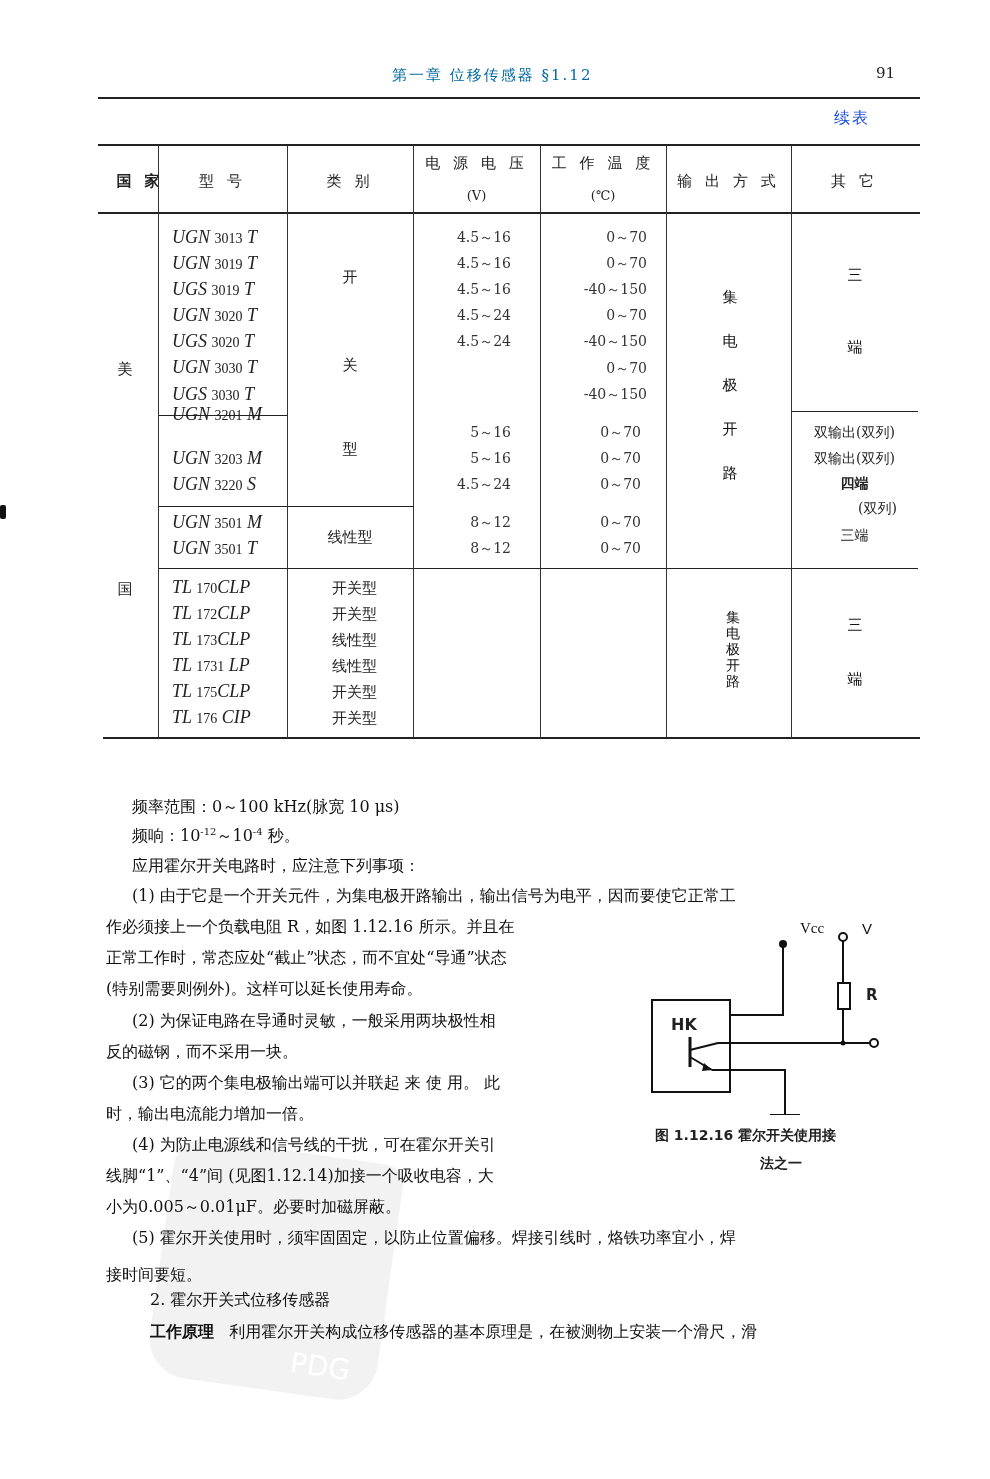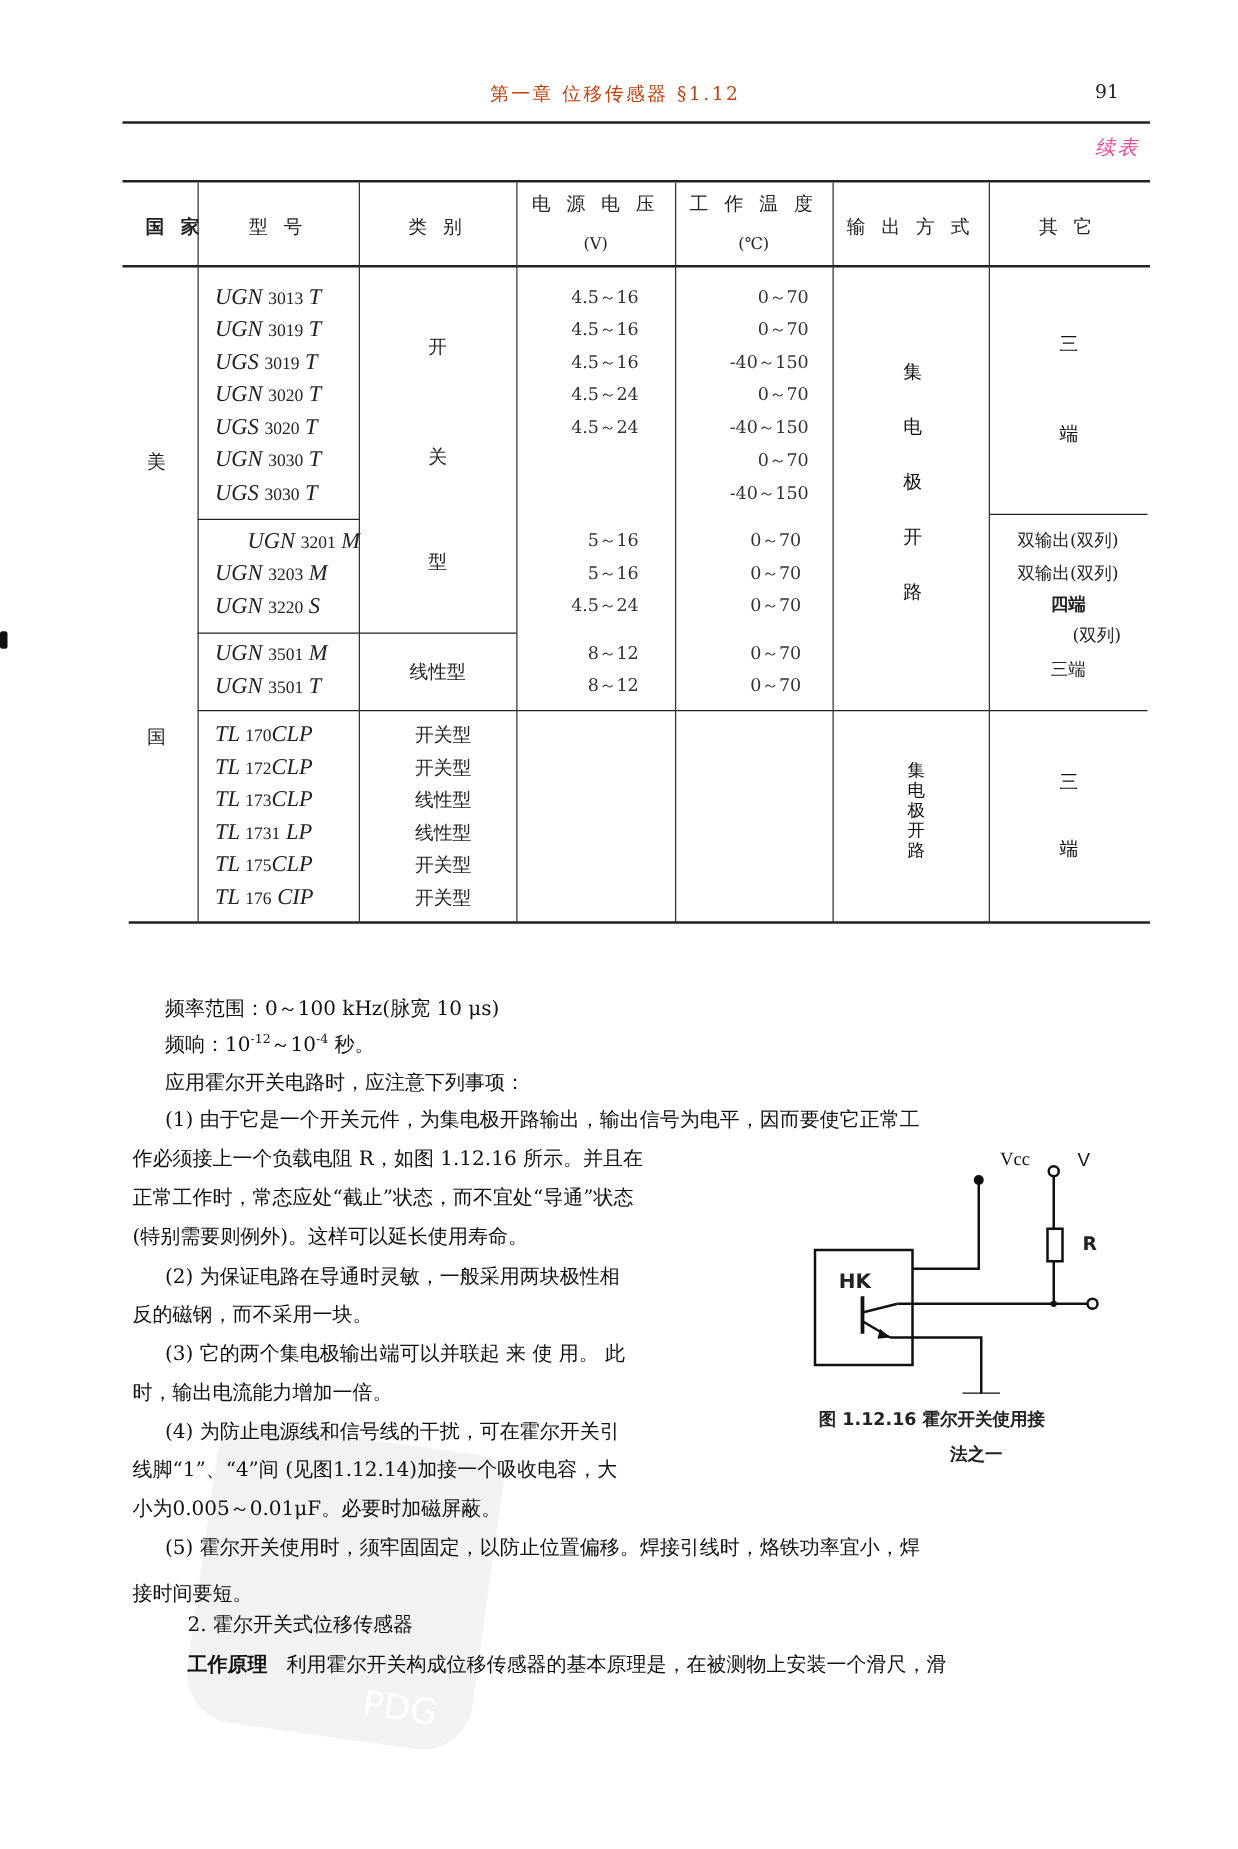--- a/index.html
+++ b/index.html
@@ -1,22 +1,22 @@
 <!DOCTYPE html>
 <html><head>
 <meta charset="utf-8">
 <style>
   html, body { margin: 0; padding: 0; background: #ffffff; }
   body { width: 990px; height: 1479px; position: relative; overflow: hidden;
          font-family: "DejaVu Serif", "Liberation Serif", serif; color: #111; }
   .abs { position: absolute; }
-  .hdr-title { left: 392px; top: 66px; font-size: 15px; letter-spacing: 2px; color: #c2410c; }
+  .hdr-title { left: 392px; top: 66px; font-size: 15px; letter-spacing: 2px; color: #0369a1; }
   .hdr-page { left: 876px; top: 64px; font-size: 15px; color: #222; }
   .hdr-rule { left: 98px; top: 97px; width: 822px; height: 2px; background: #222; }
-  .cont { left: 876px; top: 108px; font-size: 16px; color: #ec4899; letter-spacing: 2px; font-style: italic; }
+  .cont { left: 834px; top: 108px; font-size: 16px; color: #1d4ed8; letter-spacing: 2px; }
 
   
   .rule { position: absolute; background: #222; }
   .vline { position: absolute; width: 1px; background: #333; }
   .cell { position: absolute; font-size: 15px; text-align: center; color: #222; }
   .th { font-size: 15px; letter-spacing: 4px; }
   .model { position: absolute; left: 172px; font-family: "Liberation Serif", serif; font-size: 18px; font-style: italic; color: #222; }
   .model .n { font-style: normal; font-size: 14px; }
   .num { position: absolute; font-family: "DejaVu Serif", serif; font-size: 14px; color: #333; text-align: right; }
   .vtext { position: absolute; font-size: 15px; text-align: center; line-height: 1; }
@@ -77,21 +77,21 @@
     <div class="cell" style="left:110px;top:360px;width:30px;">美</div>
     <div class="cell" style="left:110px;top:580px;width:30px;">国</div>
 
     <div class="model" style="top:227px;"><span>UGN</span> <span class="n">3013</span> <span>T</span></div>
     <div class="model" style="top:253px;"><span>UGN</span> <span class="n">3019</span> <span>T</span></div>
     <div class="model" style="top:279px;"><span>UGS</span> <span class="n">3019</span> <span>T</span></div>
     <div class="model" style="top:305px;"><span>UGN</span> <span class="n">3020</span> <span>T</span></div>
     <div class="model" style="top:331px;"><span>UGS</span> <span class="n">3020</span> <span>T</span></div>
     <div class="model" style="top:357px;"><span>UGN</span> <span class="n">3030</span> <span>T</span></div>
     <div class="model" style="top:384px;"><span>UGS</span> <span class="n">3030</span> <span>T</span></div>
-    <div class="model" style="top:422px;margin-left:26px;"><span>UGN</span> <span class="n">3201</span> <span>M</span></div>
+    <div class="model" style="top:404px;"><span>UGN</span> <span class="n">3201</span> <span>M</span></div>
     <div class="model" style="top:448px;"><span>UGN</span> <span class="n">3203</span> <span>M</span></div>
     <div class="model" style="top:474px;"><span>UGN</span> <span class="n">3220</span> <span>S</span></div>
     <div class="model" style="top:512px;"><span>UGN</span> <span class="n">3501</span> <span>M</span></div>
     <div class="model" style="top:538px;"><span>UGN</span> <span class="n">3501</span> <span>T</span></div>
     <div class="model" style="top:577px;"><span>TL</span> <span class="n">170</span><span>CLP</span></div>
     <div class="model" style="top:603px;"><span>TL</span> <span class="n">172</span><span>CLP</span></div>
     <div class="model" style="top:629px;"><span>TL</span> <span class="n">173</span><span>CLP</span></div>
     <div class="model" style="top:655px;"><span>TL</span> <span class="n">1731</span> <span>LP</span></div>
     <div class="model" style="top:681px;"><span>TL</span> <span class="n">175</span><span>CLP</span></div>
     <div class="model" style="top:707px;"><span>TL</span> <span class="n">176</span> <span>CIP</span></div>

